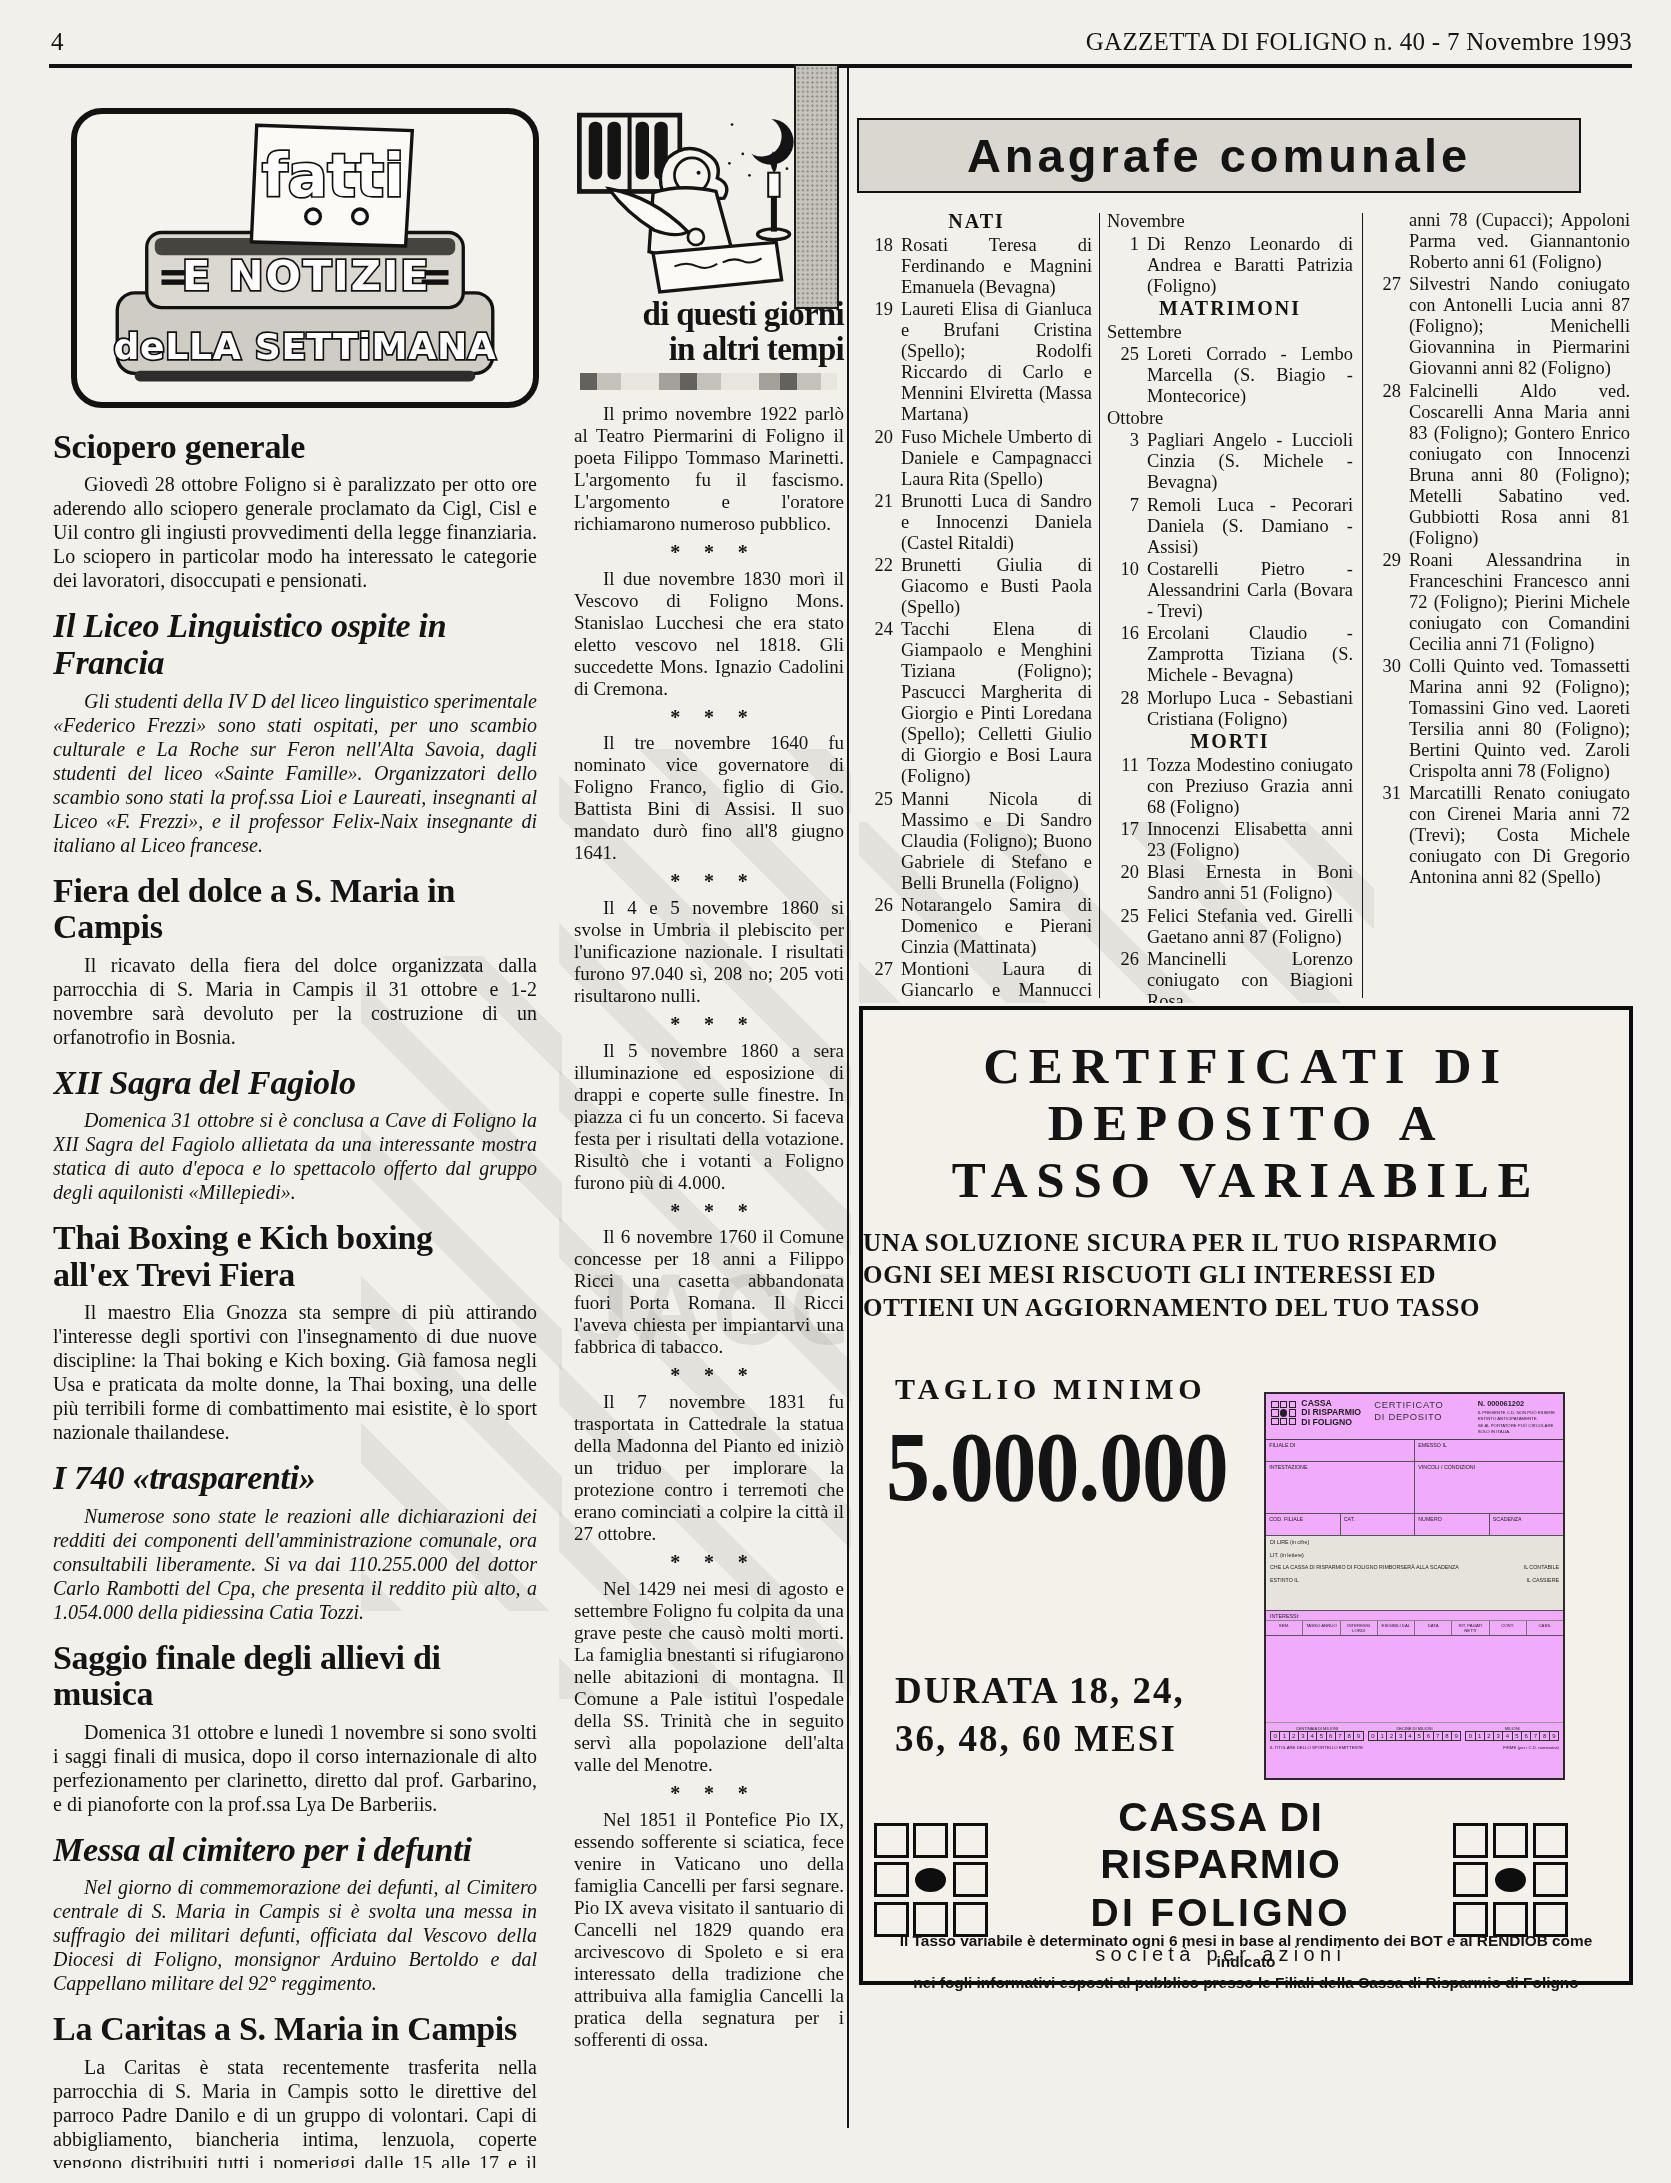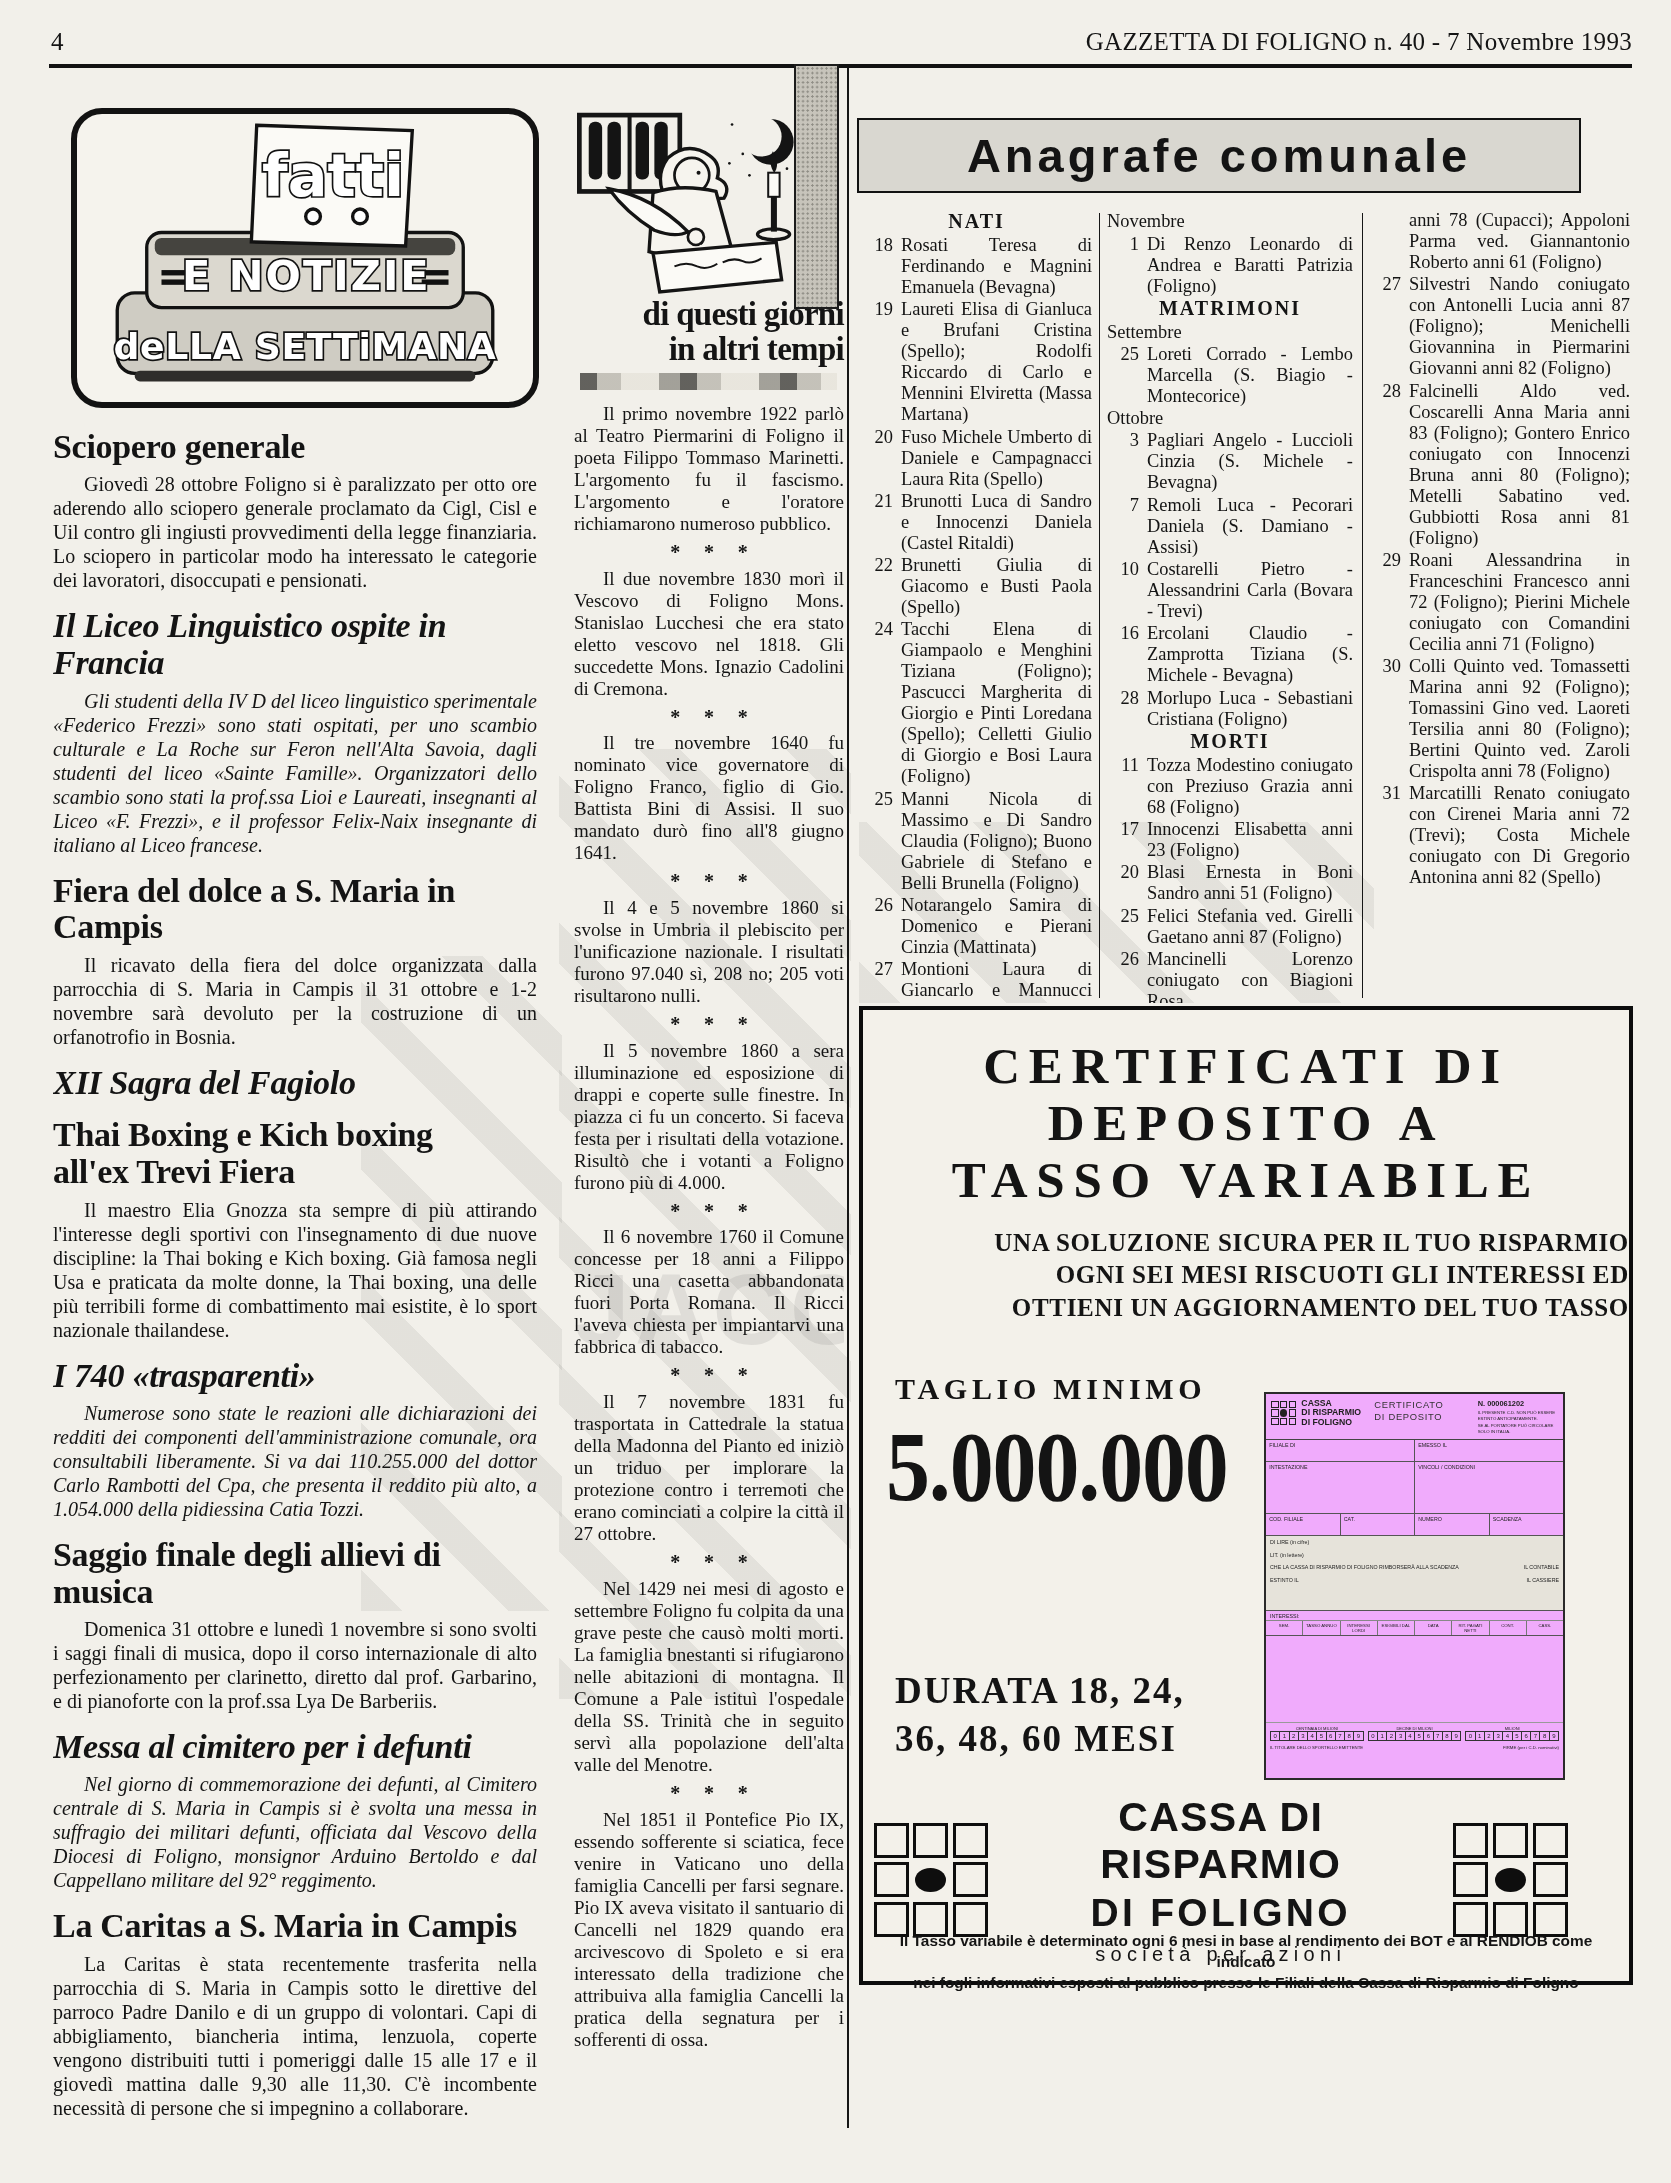--- a/index.html
+++ b/index.html
@@ -51,21 +51,21 @@
   .ana-col{position:absolute;top:210px;height:793px;overflow:hidden;font-size:18.4px;line-height:21px;text-align:justify;}
   #ana-col1{left:861px;width:231px;} #ana-col2{left:1107px;width:246px;} #ana-col3{left:1369px;width:261px;}
   .ana-heading{font-weight:bold;text-align:center;font-size:20px;letter-spacing:2px;margin:1.3px 0 2.7px;text-indent:0;}
   .ana-month{margin:1.3px 0;}
   .ana-entry{position:relative;padding-left:40px;margin-bottom:1.3px;}
   .ana-entry .num{position:absolute;left:0;top:0;width:32px;text-align:right;}
   
   .ad{position:absolute;left:859px;top:1006px;width:774px;height:979px;border:4px solid #0c0c0c;
       background:#f3f1ea;box-sizing:border-box;}
   .ad-title{margin-top:28px;text-align:center;font-weight:bold;font-size:51px;line-height:1.12;letter-spacing:8.7px;}
-  .ad-sub{margin-top:17.4px;text-align:right;font-weight:bold;font-size:25px;line-height:1.3;letter-spacing:0.7px;padding-left:25px;}
+  .ad-sub{margin-top:17.4px;text-align:left;font-weight:bold;font-size:25px;line-height:1.3;letter-spacing:0.7px;}
   .ad-taglio{position:absolute;left:32px;top:362px;font-weight:bold;font-size:30px;letter-spacing:4.7px;}
   .ad-amount{position:absolute;left:23px;top:399px;font-weight:bold;font-size:100px;letter-spacing:-1.3px;
              transform:scaleX(.88);transform-origin:left top;}
   .ad-durata{position:absolute;left:32px;top:657px;font-weight:bold;font-size:37px;line-height:1.3;letter-spacing:2px;}
   .ad-bank{position:absolute;left:10.7px;top:784px;width:694px;display:flex;align-items:center;gap:13.4px;}
   .bank-logo{display:grid;grid-template-columns:repeat(3,35px);grid-auto-rows:35px;gap:4.7px;}
   .bank-cell{border:3.3px solid #0e0e0e;box-sizing:border-box;}
   .bank-cell.dot{border:none;position:relative;}
   .bank-cell.dot::after{content:"";position:absolute;left:2px;right:2px;top:5.3px;bottom:5.3px;background:#0e0e0e;border-radius:50%;}
   .bank-name{flex:1;text-align:center;font-family:"Liberation Sans","DejaVu Sans",sans-serif;font-weight:bold;}
@@ -158,20 +158,21 @@
       <section class="article">
         <h2 class="art-title">
           <div>Fiera del dolce a S. Maria in Campis</div>
         </h2>
         <p class="art-body">Il ricavato della fiera del dolce organizzata dalla parrocchia di S. Maria in Campis il 31 ottobre e 1-2 novembre sarà devoluto per la costruzione di un orfanotrofio in Bosnia.</p>
       </section>
       <section class="article">
         <h2 class="art-title italic">
           <div>XII Sagra del Fagiolo</div>
         </h2>
+        <p class="art-body italic">Domenica 31 ottobre si è conclusa a Cave di Foligno la XII Sagra del Fagiolo allietata da una interessante mostra statica di auto d'epoca e lo spettacolo offerto dal gruppo degli aquilonisti «Millepiedi».</p>
       </section>
       <section class="article">
         <h2 class="art-title">
           <div>Thai Boxing e Kich boxing</div>
           <div>all'ex Trevi Fiera</div>
         </h2>
         <p class="art-body">Il maestro Elia Gnozza sta sempre di più attirando l'interesse degli sportivi con l'insegnamento di due nuove discipline: la Thai boking e Kich boxing. Già famosa negli Usa e praticata da molte donne, la Thai boxing, una delle più terribili forme di combattimento mai esistite, è lo sport nazionale thailandese.</p>
       </section>
       <section class="article">
         <h2 class="art-title italic">

